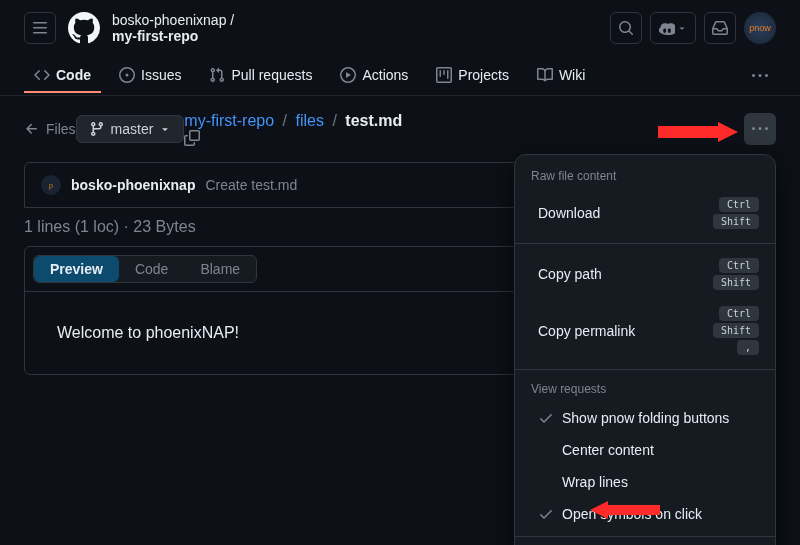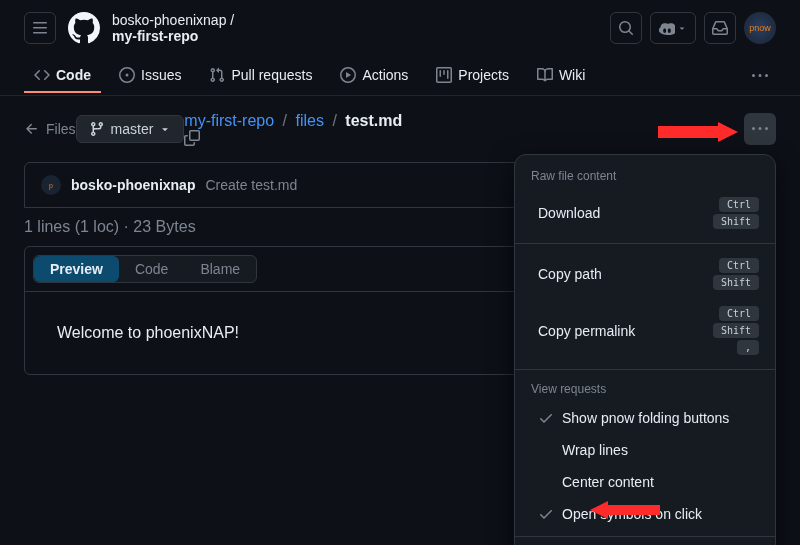--- a/index.html
+++ b/index.html
@@ -425,26 +425,26 @@
       <span class="check">
         <svg width="16" height="16" viewBox="0 0 16 16" fill="currentColor">
             <path d="M13.78 4.22a.75.75 0 0 1 0 1.06l-7.25 7.25a.75.75 0 0 1-1.06 0L2.22 9.28a.751.751 0 0 1 .018-1.042.751.751 0 0 1 1.042-.018L6 10.94l6.72-6.72a.75.75 0 0 1 1.06 0Z"></path>
           </svg>
       </span>
       <span>Show pnow folding buttons</span>
     </div>
   </div>
   <div class="dropdown-item indent">
     <div class="left">
+        <span>Center content</span>
+      </div>
+  </div>
+  <div class="dropdown-item indent">
+    <div class="left">
         <span>Wrap lines</span>
-      </div>
-  </div>
-  <div class="dropdown-item indent">
-    <div class="left">
-        <span>Center content</span>
       </div>
   </div>
   <div class="dropdown-item">
     <div class="left">
       <span class="check">
         <svg width="16" height="16" viewBox="0 0 16 16" fill="currentColor">
             <path d="M13.78 4.22a.75.75 0 0 1 0 1.06l-7.25 7.25a.75.75 0 0 1-1.06 0L2.22 9.28a.751.751 0 0 1 .018-1.042.751.751 0 0 1 1.042-.018L6 10.94l6.72-6.72a.75.75 0 0 1 1.06 0Z"></path>
           </svg>
       </span>
       <span>Open symbols on click</span>

